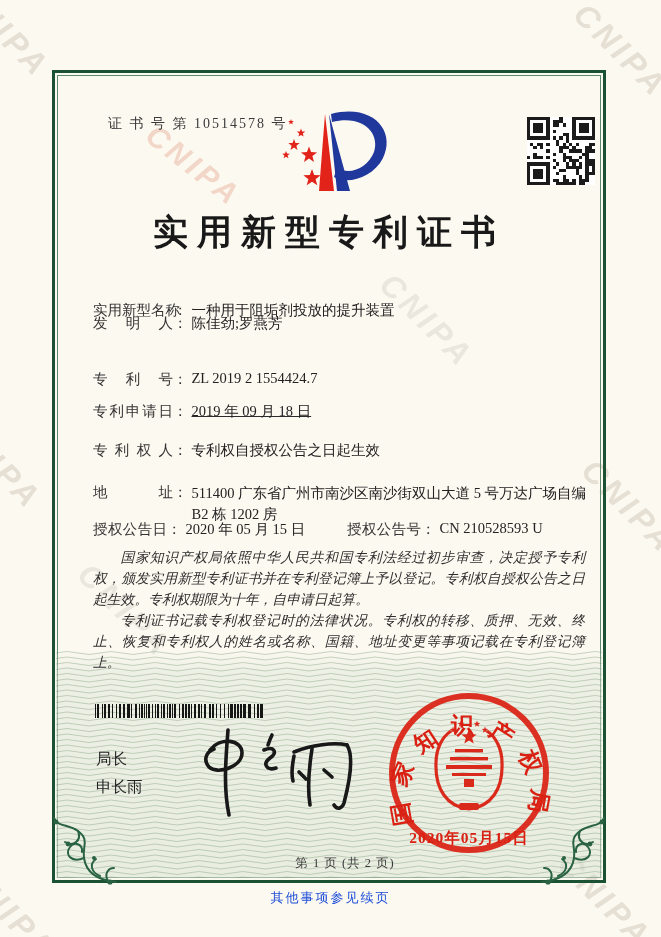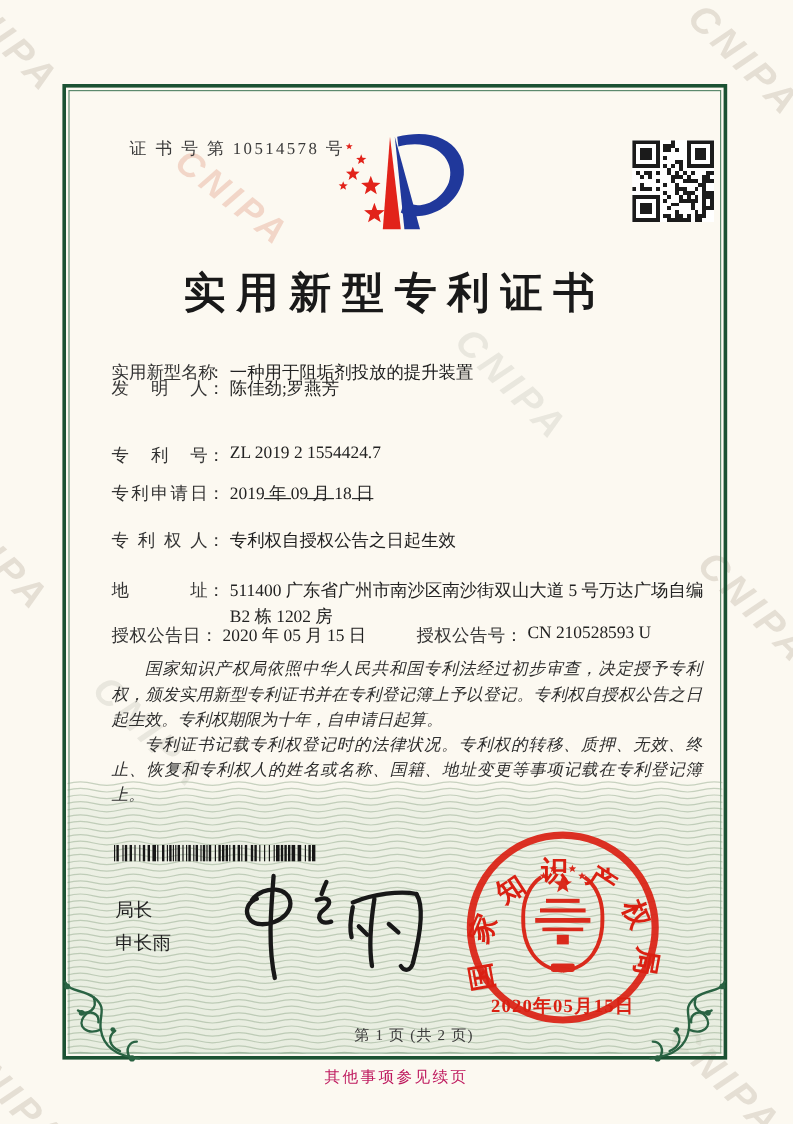--- a/index.html
+++ b/index.html
@@ -32,21 +32,21 @@
     border:1px solid #5d8a6e;pointer-events:none;
   }
   
   .cert-no{
     position:absolute;left:36px;top:42px;
     font-size:14px;letter-spacing:2px;color:#3a3a3a;margin-left:17px;
   }
   .logo{position:absolute;left:224px;top:26px;width:126px;height:108px;}
   .qr{position:absolute;left:472px;top:44px;width:68px;height:68px;background:#fff;}
   .title{
-    position:absolute;left:0;top:148px;width:100%;
+    position:absolute;left:0;top:136px;width:100%;
     text-align:center;font-size:35px;font-weight:bold;
     letter-spacing:9px;color:#191919;
   }
   
   .fields{position:absolute;left:38px;top:213px;width:492px;font-size:14.5px;}
   .frow{position:absolute;left:0;white-space:nowrap;}
   .lbl{
     display:inline-block;width:80px;
     text-align:justify;text-align-last:justify;
     color:#333;vertical-align:top;
@@ -77,21 +77,21 @@
     font-size:15.5px;color:#222;font-weight:500;line-height:28px;
   }
   .signature{position:absolute;left:140px;top:652px;width:165px;height:95px;}
   .seal{position:absolute;left:328px;top:614px;width:172px;height:176px;}
   .page-note{
     position:absolute;left:0;top:782px;width:100%;text-align:center;
     font-size:12.5px;color:#3a3a3a;letter-spacing:1px;padding-left:16px;
   }
   .cont-note{
     position:absolute;left:0;top:889px;width:100%;text-align:center;
-    font-size:13px;color:#be185d;letter-spacing:2px;z-index:2;
+    font-size:13px;color:#1d4ed8;letter-spacing:2px;z-index:2;
   }
   
   .flourish{position:absolute;width:68px;height:72px;bottom:-6px;}
   .flourish.right{right:-5px;}
   .flourish.left{left:-5px;transform:scaleX(-1);}
 </style>
 </head>
 <body>
 
 <div class="wm" style="left:-26px;top:-24px">CNIPA</div>

